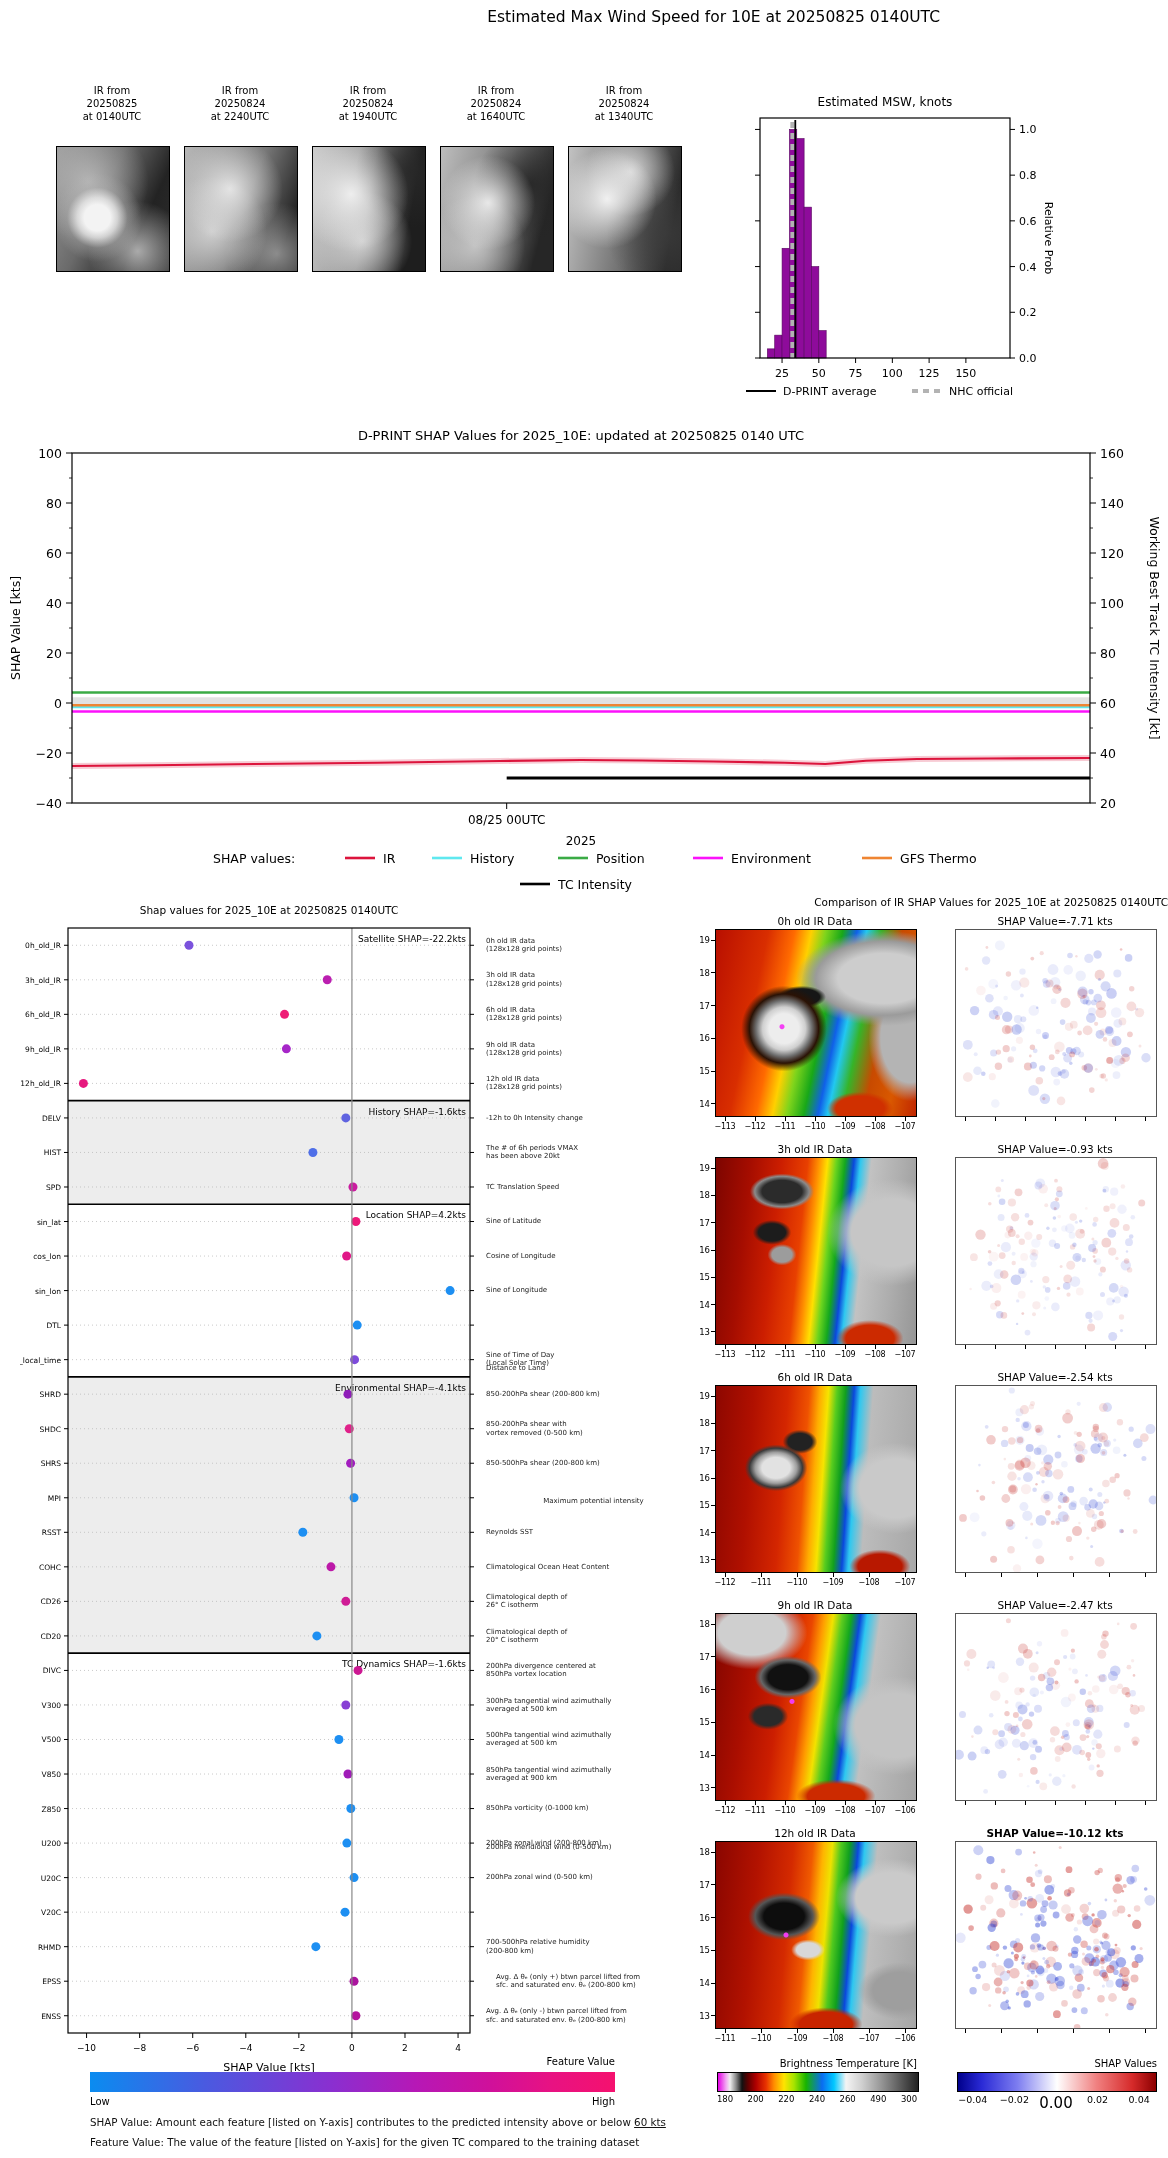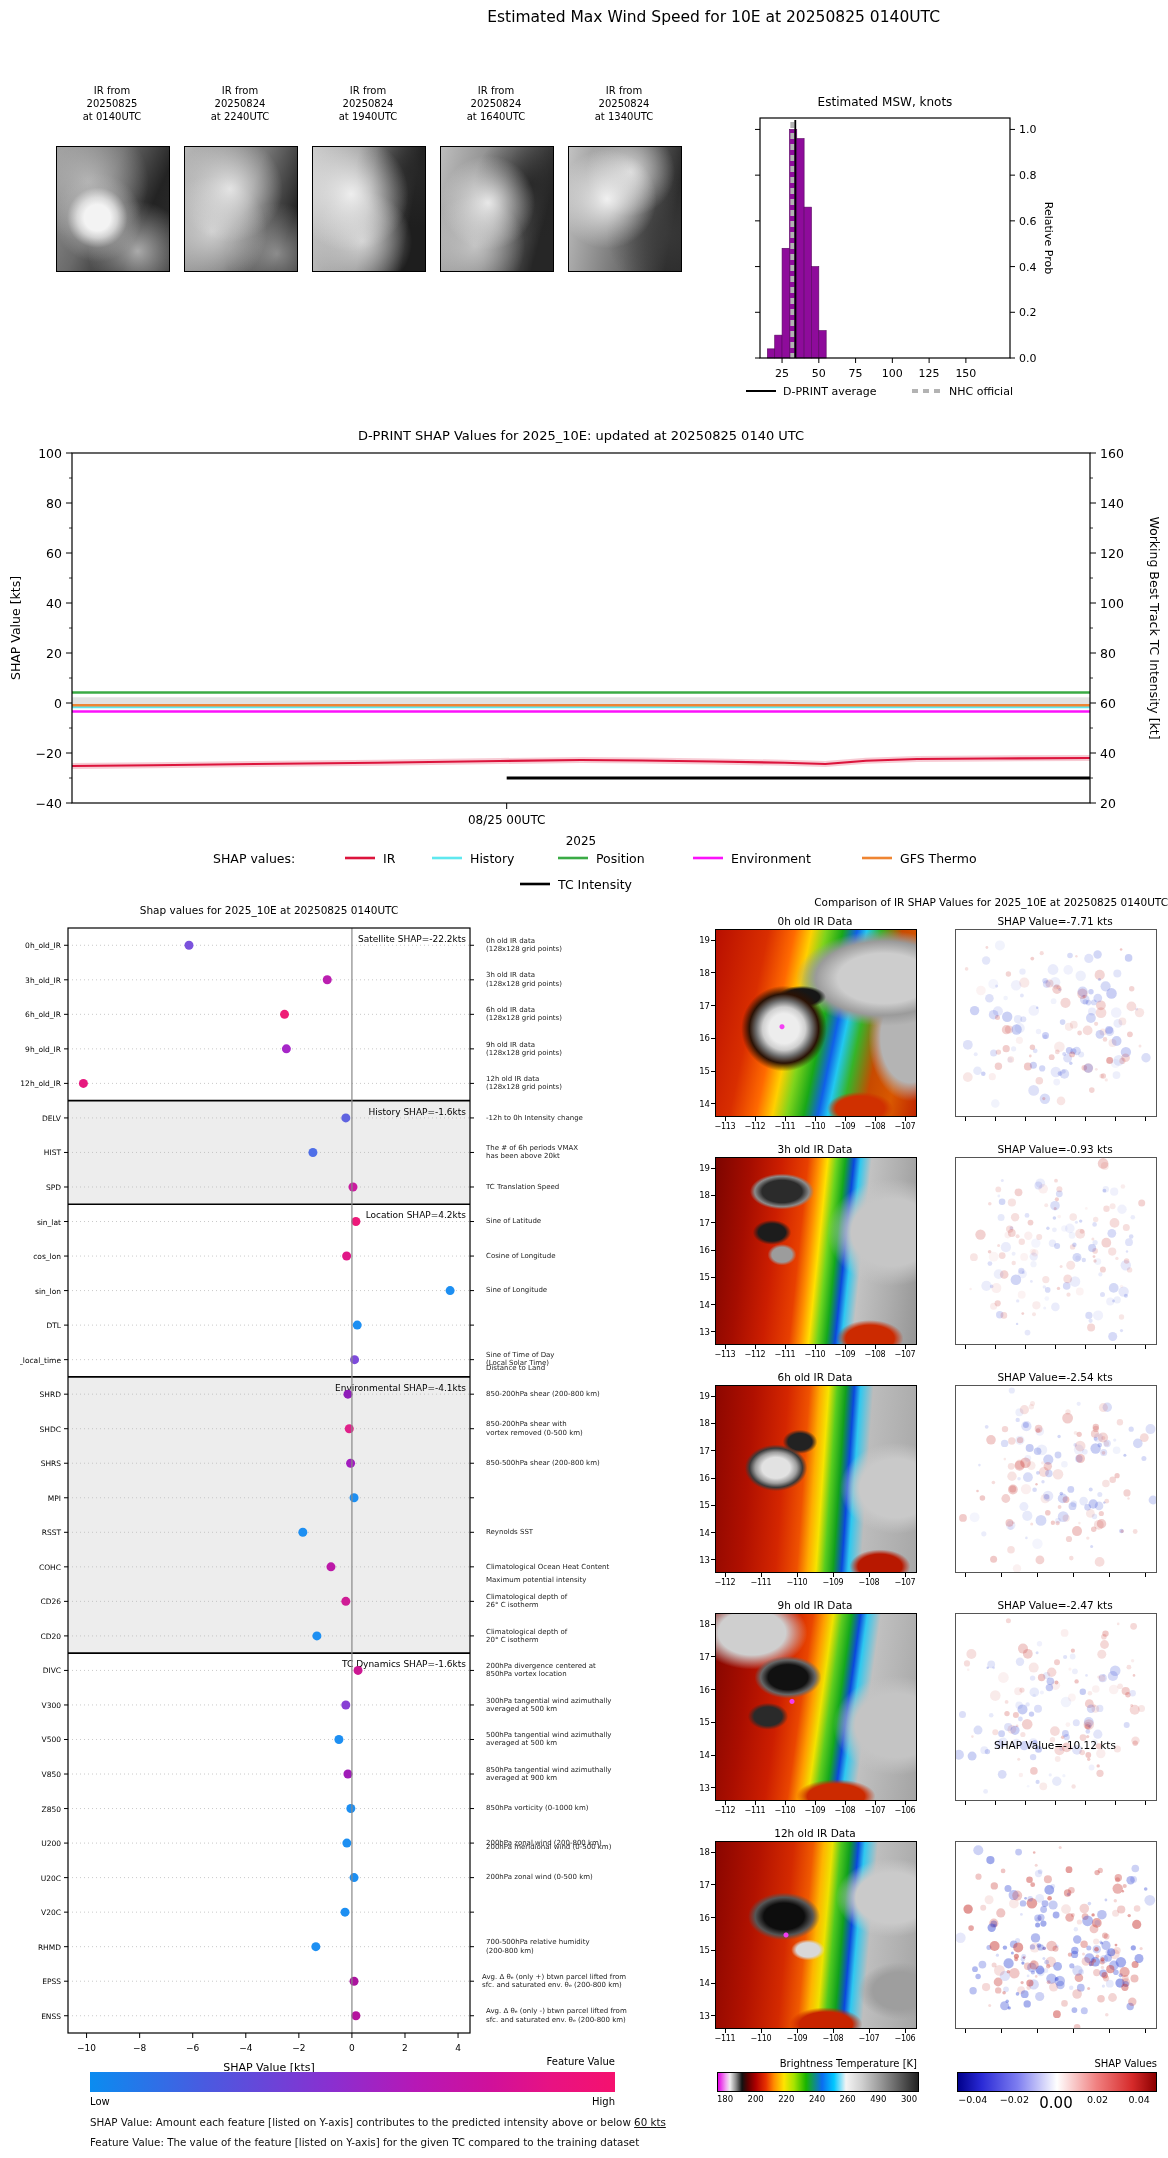--- a/index.html
+++ b/index.html
@@ -439,42 +439,42 @@
       <div class="desc" style="left:486px;top:1217.3px;">Sine of Latitude</div>
       <div class="desc" style="left:486px;top:1251.8px;">Cosine of Longitude</div>
       <div class="desc" style="left:486px;top:1286.4px;">Sine of Longitude</div>
       <div class="desc" style="left:486px;top:1320.9px;margin-top:43px;">Distance to Land</div>
       <div class="desc" style="left:486px;top:1351.2px;">Sine of Time of Day
 (Local Solar Time)</div>
       <div class="desc" style="left:486px;top:1390.0px;">850-200hPa shear (200-800 km)</div>
       <div class="desc" style="left:486px;top:1420.3px;">850-200hPa shear with
 vortex removed (0-500 km)</div>
       <div class="desc" style="left:486px;top:1459.0px;">850-500hPa shear (200-800 km)</div>
-      <div class="desc" style="left:486px;top:1576px;">Maximum potential intensity</div>
+      <div class="desc" style="left:486px;top:1497px;text-align:center;">Maximum potential intensity</div>
       <div class="desc" style="left:486px;top:1528.1px;">Reynolds SST</div>
       <div class="desc" style="left:486px;top:1562.6px;">Climatological Ocean Heat Content</div>
       <div class="desc" style="left:486px;top:1593.0px;">Climatological depth of
 26° C isotherm</div>
       <div class="desc" style="left:486px;top:1627.5px;">Climatological depth of
 20° C isotherm</div>
       <div class="desc" style="left:486px;top:1662.0px;">200hPa divergence centered at
 850hPa vortex location</div>
       <div class="desc" style="left:486px;top:1696.6px;">300hPa tangential wind azimuthally
 averaged at 500 km</div>
       <div class="desc" style="left:486px;top:1731.1px;">500hPa tangential wind azimuthally
 averaged at 500 km</div>
       <div class="desc" style="left:486px;top:1765.6px;">850hPa tangential wind azimuthally
 averaged at 900 km</div>
       <div class="desc" style="left:486px;top:1804.3px;">850hPa vorticity (0-1000 km)</div>
       <div class="desc" style="left:486px;top:1838.9px;">200hPa zonal wind (200-800 km)</div>
       <div class="desc" style="left:486px;top:1873.4px;">200hPa zonal wind (0-500 km)</div>
       <div class="desc" style="left:486px;top:1843px;">200hPa meridional wind (0-500 km)</div>
       <div class="desc" style="left:486px;top:1938.3px;">700-500hPa relative humidity
 (200-800 km)</div>
-      <div class="desc" style="left:482px;top:1972.8px;">Avg. Δ θₑ (only +) btwn parcel lifted from
+      <div class="desc" style="left:496px;top:1972.8px;">Avg. Δ θₑ (only +) btwn parcel lifted from
 sfc. and saturated env. θₑ (200-800 km)</div>
       <div class="desc" style="left:486px;top:2007.3px;">Avg. Δ θₑ (only -) btwn parcel lifted from
 sfc. and saturated env. θₑ (200-800 km)</div>
     </div>
 
   <div class="abs" style="left:405px;top:2056px;width:210px;text-align:right;font-size:10px;">Feature Value</div>
   <div class="abs cbar cbar-feat" style="left:90px;top:2072px;width:525px;"></div>
   <div class="abs" style="left:90px;top:2096px;font-size:10px;">Low</div>
   <div class="abs" style="left:515px;top:2096px;width:100px;text-align:right;font-size:10px;">High</div>
 
@@ -1240,21 +1240,21 @@
       <div class="tickmark" style="left:845px;top:1801px;width:1px;height:4px;"></div>
       <div class="lon-lab" style="left:845px;top:1806px;">−108</div>
       <div class="tickmark" style="left:1085px;top:1801px;width:1px;height:4px;"></div>
       <div class="tickmark" style="left:875px;top:1801px;width:1px;height:4px;"></div>
       <div class="lon-lab" style="left:875px;top:1806px;">−107</div>
       <div class="tickmark" style="left:1115px;top:1801px;width:1px;height:4px;"></div>
       <div class="tickmark" style="left:905px;top:1801px;width:1px;height:4px;"></div>
       <div class="lon-lab" style="left:905px;top:1806px;">−106</div>
       <div class="tickmark" style="left:1145px;top:1801px;width:1px;height:4px;"></div>
       <div class="map-title" style="left:815px;top:1827px;">12h old IR Data</div>
-      <div class="map-title" style="left:1055px;top:1739px;">SHAP Value=-10.12 kts</div>
+      <div class="map-title" style="left:1055px;top:1827px;font-weight:bold;">SHAP Value=-10.12 kts</div>
       <div class="irmap ir-r4" style="left:715px;top:1841px;">
         <div class="irbase"></div>
       </div>
       <div class="shapmap" style="left:955px;top:1841px;"><svg width="200" height="186">
           <circle cx="161.1" cy="108.5" r="3.6" fill="rgba(200,55,50,0.17)"></circle>
           <circle cx="127.5" cy="112.1" r="1.5" fill="rgba(200,55,50,0.18)"></circle>
           <circle cx="94.8" cy="119.7" r="5.2" fill="rgba(200,55,50,0.19)"></circle>
           <circle cx="179.3" cy="26.5" r="3.8" fill="rgba(60,80,215,0.26)"></circle>
           <circle cx="51.2" cy="159.3" r="1.7" fill="rgba(60,80,215,0.43)"></circle>
           <circle cx="65.1" cy="148.1" r="3.9" fill="rgba(200,55,50,0.14)"></circle>

